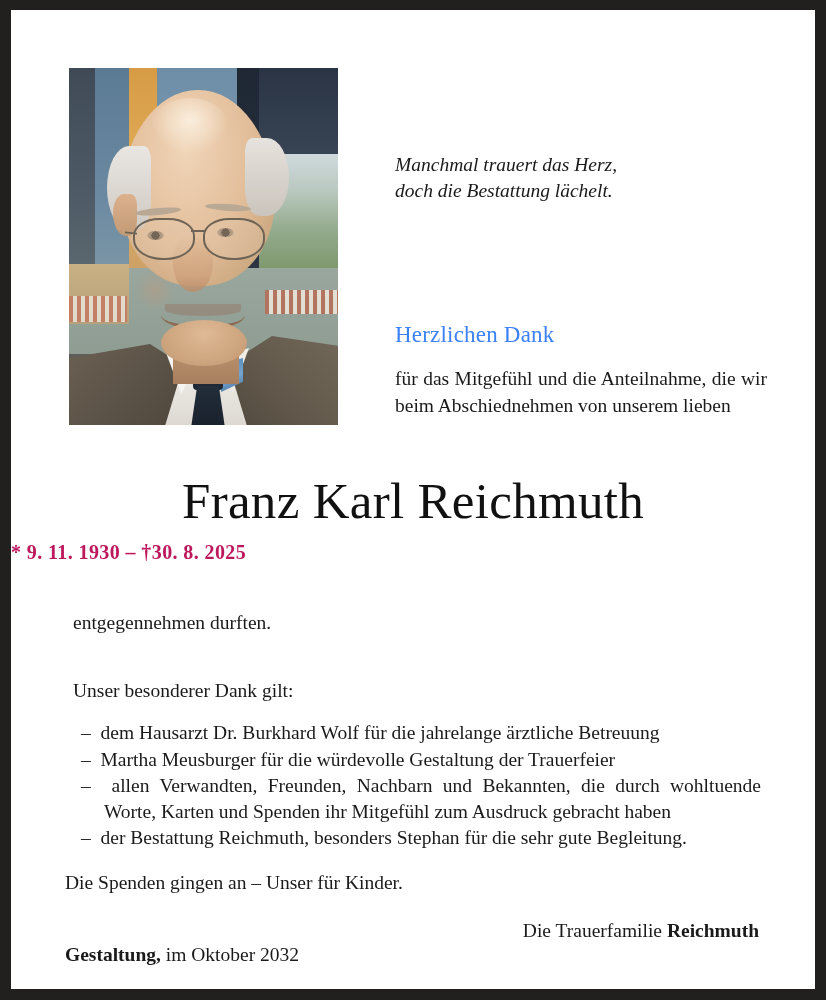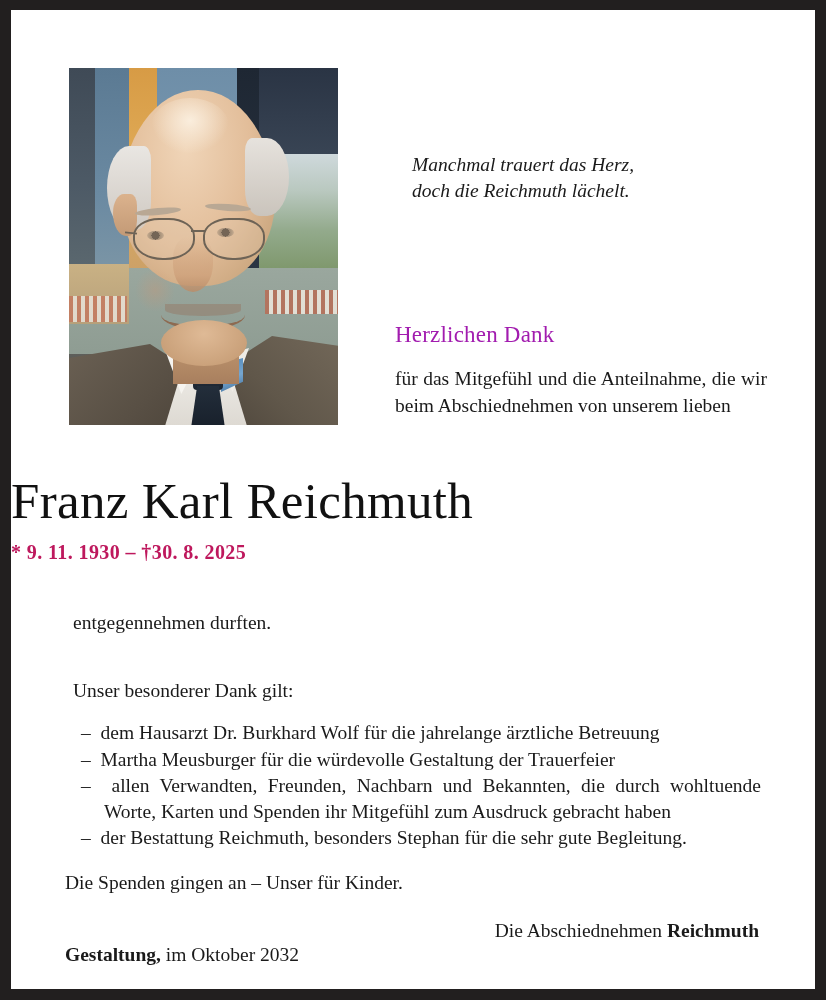--- a/index.html
+++ b/index.html
@@ -237,47 +237,47 @@
   
   .epigraph {
     position: absolute;
     left: 384px;
     top: 142px;
     width: 380px;
     font-style: italic;
     font-size: 19.5px;
     line-height: 26px;
     color: #1a1a1a;
-    margin-left: 17px;
   }
   .thanks-heading {
     position: absolute;
     left: 384px;
     top: 311px;
     font-size: 23px;
     line-height: 28px;
-    color: #a21caf;
+    color: #3b82f6;
     letter-spacing: .2px;
   }
   .thanks-intro {
     position: absolute;
     left: 384px;
     top: 356px;
     width: 372px;
     font-size: 19.5px;
     line-height: 26.5px;
     color: #1a1a1a;
     text-align: justify;
     text-align-last: left;
   }
 
   .deceased-name {
     position: absolute;
     left: 0; right: 0;
     top: 462px;
+    text-align: center;
     font-size: 51px;
     line-height: 58px;
     color: #111111;
     letter-spacing: .3px;
   }
   .deceased-dates {
     position: absolute;
     left: 0; right: 0;
     top: 529px;
     text-align: left;
@@ -391,21 +391,21 @@
           <div class="temple"></div>
         </div>
         <div class="lip-shadow"></div>
         <div class="smile"></div>
         <div class="chin"></div>
       </div>
     </div>
 
     <div class="epigraph">
       <div>Manchmal trauert das Herz,</div>
-      <div>doch die Reichmuth lächelt.</div>
+      <div>doch die Bestattung lächelt.</div>
     </div>
 
     <div class="thanks-heading">Herzlichen Dank</div>
     <div class="thanks-intro">für das Mitgefühl und die Anteilnahme, die wir beim Abschiednehmen von unserem lieben</div>
 
     <div class="deceased-name">Franz Karl Reichmuth</div>
     <div class="deceased-dates">
       <span>*</span><span>&nbsp;</span><span>9. 11. 1930</span><span>&nbsp;</span><span>–</span><span>&nbsp;</span><span>†</span><span>30. 8. 2025</span>
     </div>
 
@@ -417,20 +417,20 @@
         <li>dem Hausarzt Dr. Burkhard Wolf für die jahrelange ärztliche Betreuung</li>
         <li>Martha Meusburger für die würdevolle Gestaltung der Trauerfeier</li>
         <li>allen Verwandten, Freunden, Nachbarn und Bekannten, die durch wohltuende Worte, Karten und Spenden ihr Mitgefühl zum Ausdruck gebracht haben</li>
         <li>der Bestattung Reichmuth, besonders Stephan für die sehr gute Begleitung.</li>
       </ul>
     </div>
 
     <div class="donations">Die Spenden gingen an – Unser für Kinder.</div>
 
     <div class="family-line">
-      <span>Die Abschiednehmen </span><span class="b">Reichmuth</span>
+      <span>Die Trauerfamilie </span><span class="b">Reichmuth</span>
     </div>
     <div class="place-line">
       <span class="b">Gestaltung,</span><span> im Oktober 2032</span>
     </div>
 
   </div>
 </div>
 
 </body></html>

